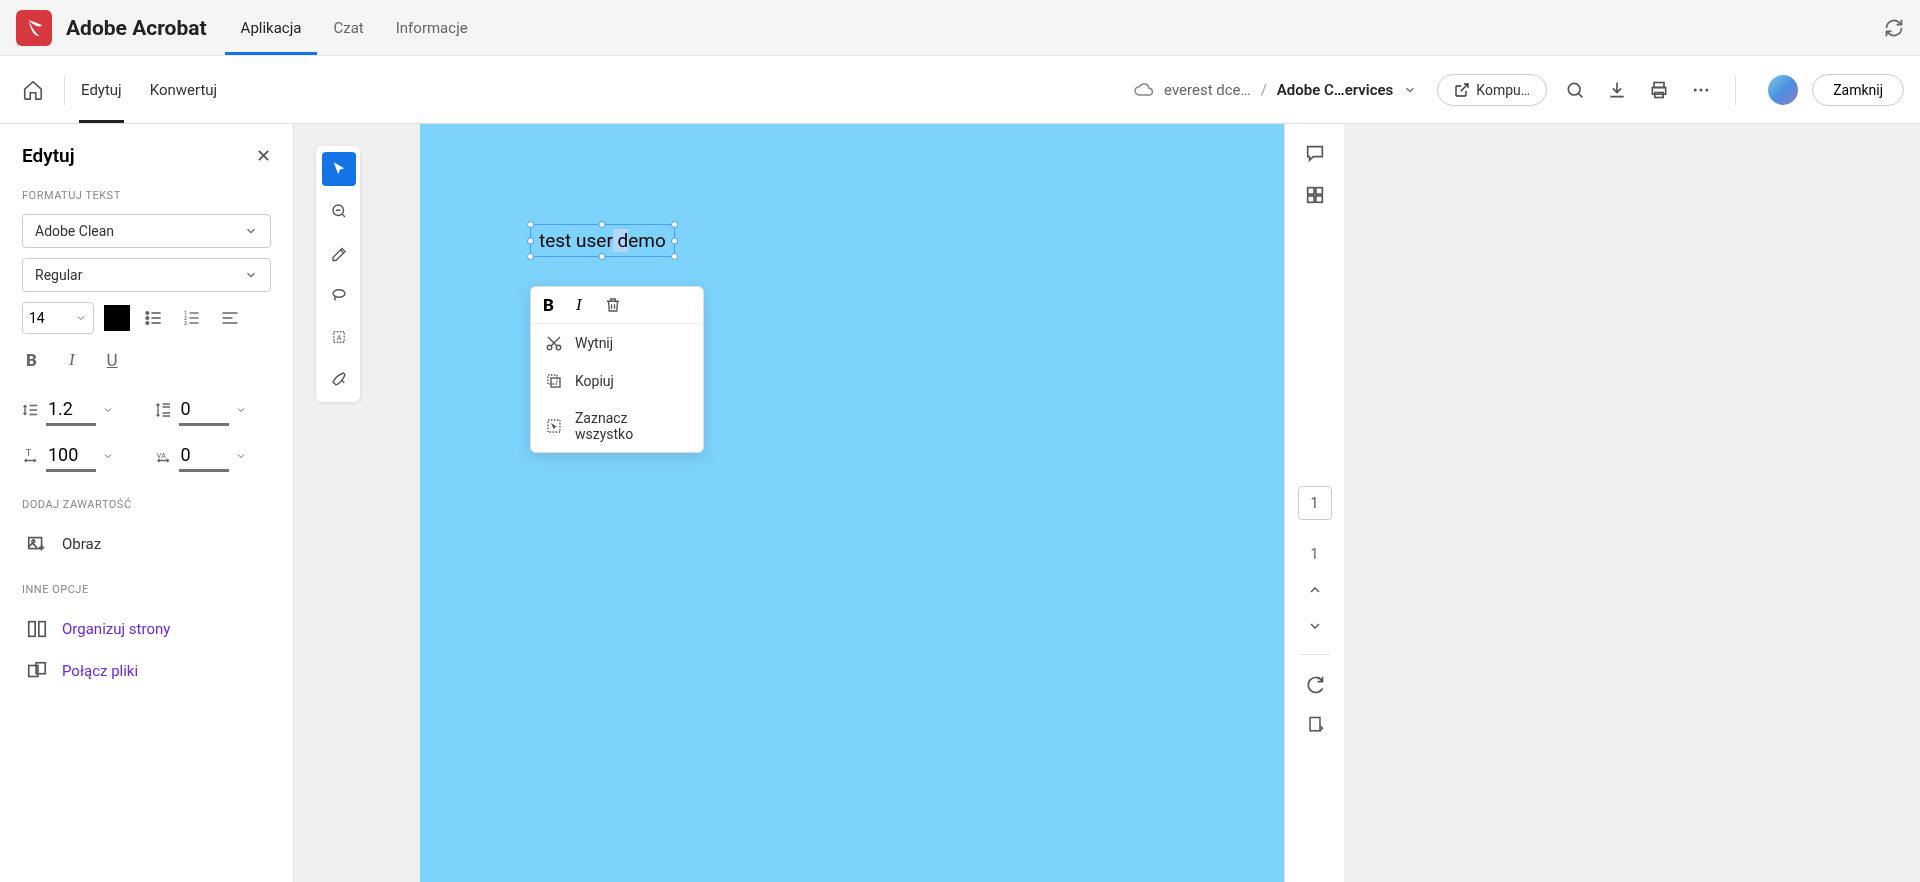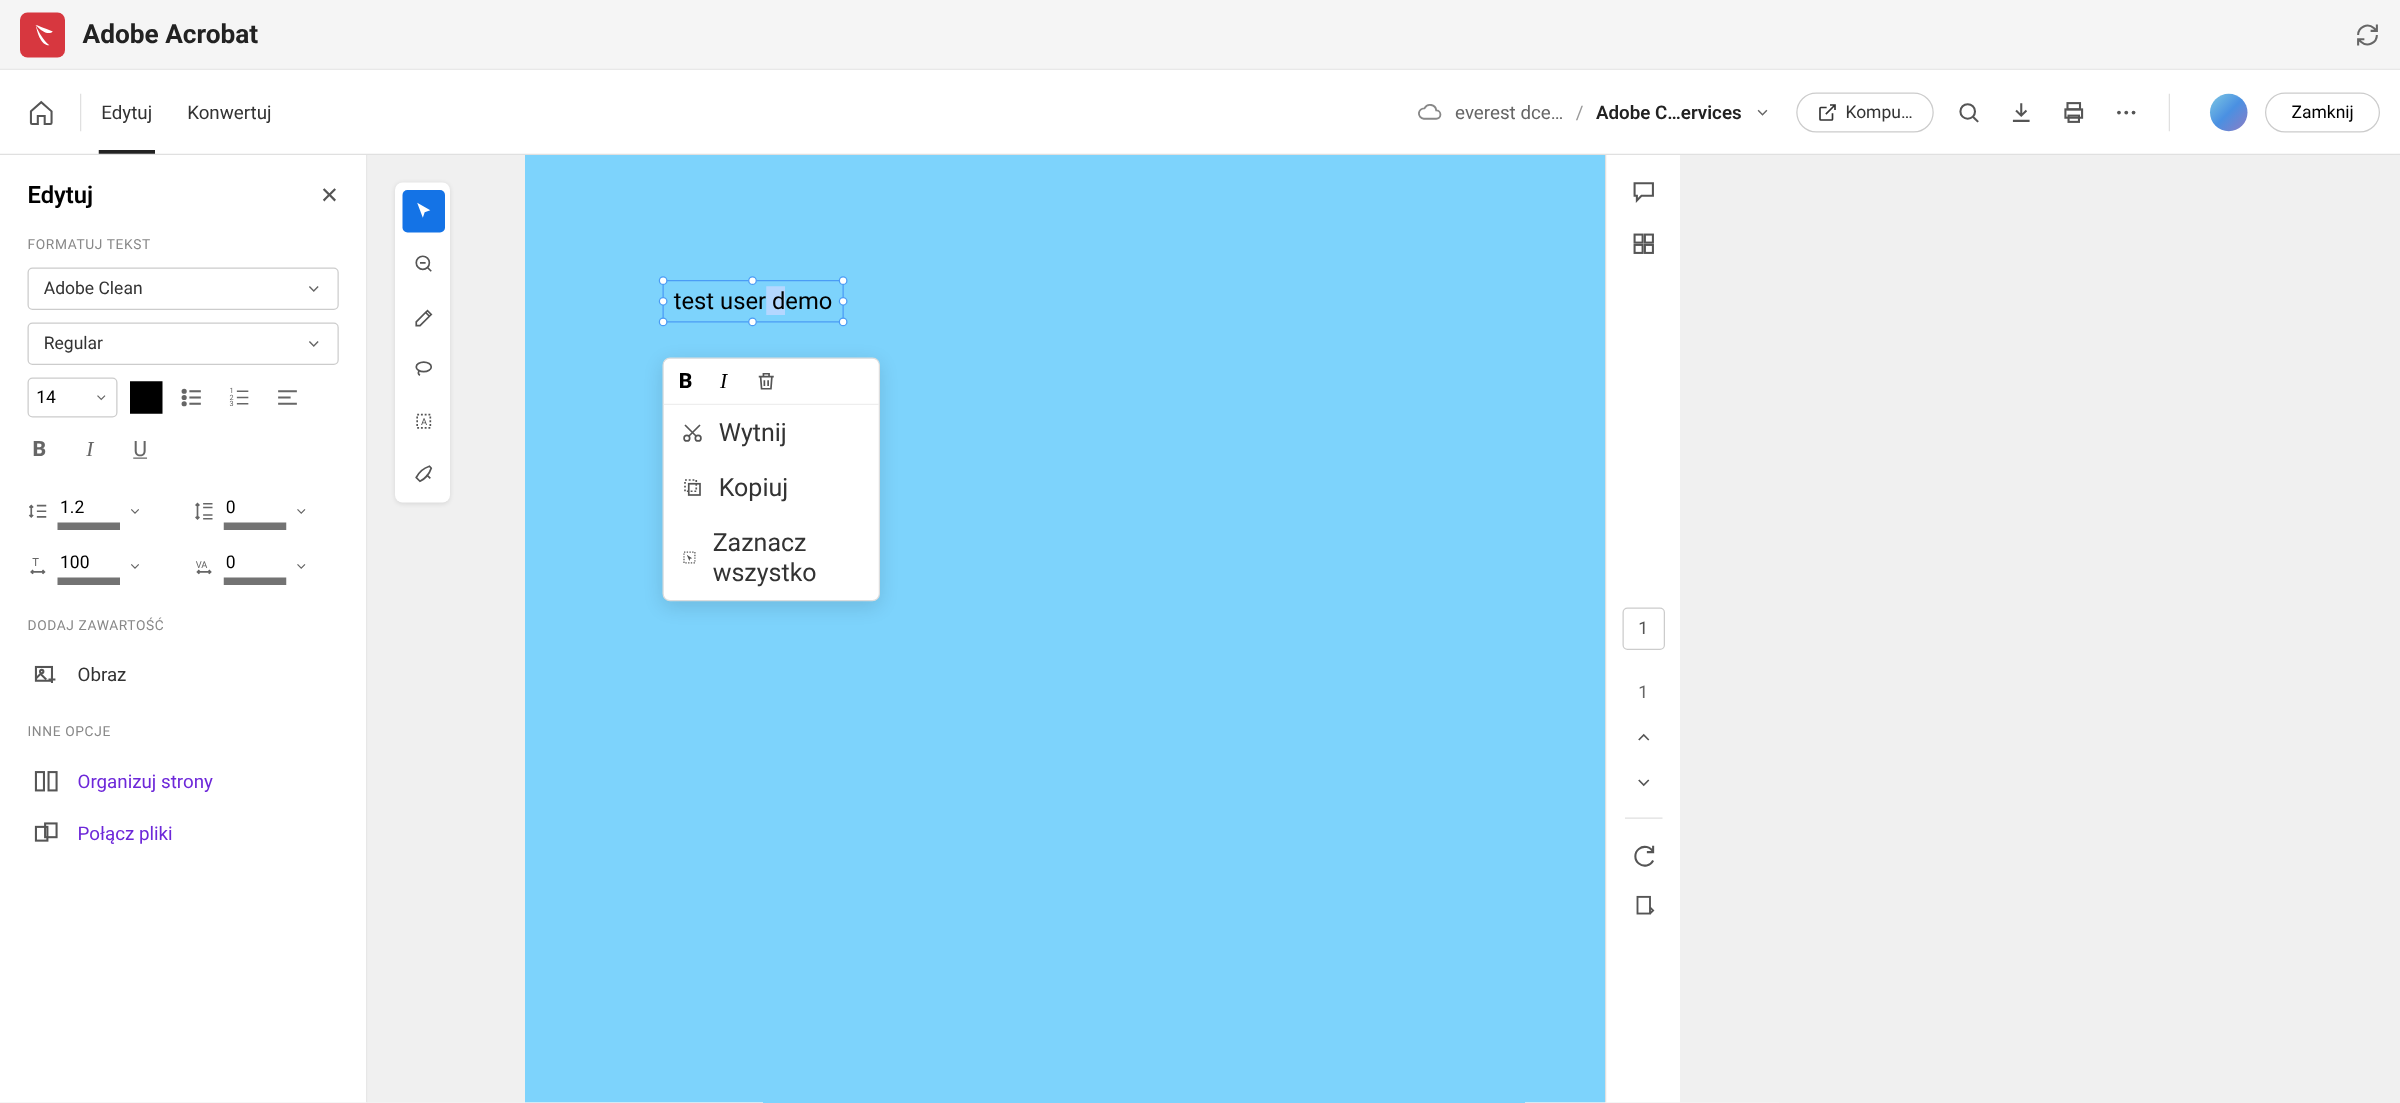--- a/index.html
+++ b/index.html
@@ -41,60 +41,65 @@
 .dropdown { border: 1px solid #ccc; border-radius: 4px; padding: 8px 12px; display: flex; justify-content: space-between; align-items: center; margin-bottom: 10px; cursor: pointer; font-size: 14px; color: #333; }
 .row { display: flex; gap: 10px; align-items: center; margin-bottom: 12px; }
 .size-input { border: 1px solid #ccc; border-radius: 4px; padding: 7px 6px; width: 72px; display: flex; justify-content: space-between; align-items: center; font-size: 14px; }
 .color-sw { width: 26px; height: 26px; background: #000; }
 .icon-btn { color: #666; cursor: pointer; padding: 4px; }
 .bold-btn { font-weight: 800; font-size: 17px; }
 .italic-btn { font-style: italic; font-size: 17px; font-family: serif; }
 .underline-btn { text-decoration: underline; font-size: 17px; }
 .spacing-row { display: flex; gap: 16px; margin-bottom: 14px; }
 .spacing-item { display: flex; align-items: center; gap: 6px; flex: 1; }
-.spacing-item input { border: none; border-bottom: 6px solid #737373; width: 50px; font-size: 14px; padding: 4px 2px; outline: none; }
+.spacing-item input { border: none; border-bottom: 3px solid #737373; width: 50px; font-size: 18px; padding: 4px 2px; outline: none; }
 .spacing-chev { color: #666; cursor: pointer; }
 .add-item { display: flex; align-items: center; gap: 14px; padding: 10px 4px; font-size: 15px; color: #333; cursor: pointer; }
 .other-item { display: flex; align-items: center; gap: 14px; padding: 10px 4px; font-size: 15px; color: #6d28d9; cursor: pointer; }
 
 .canvas-area { flex: 1; background: #f0f0f0; position: relative; display: flex; }
 .tool-palette { width: 44px; background: #fff; border-radius: 6px; margin: 22px 0 0 22px; box-shadow: 0 1px 4px rgba(0,0,0,0.1); padding: 6px; display: flex; flex-direction: column; gap: 8px; align-self: flex-start; }
 .palette-item { width: 34px; height: 34px; display: flex; align-items: center; justify-content: center; border-radius: 4px; cursor: pointer; color: #555; }
 .palette-item.active { background: #1473e6; color: #fff; }
 
 .document { background: #7dd3fc; width: 864px; height: 100%; margin-left: 60px; position: relative; }
 .text-box { position: absolute; top: 100px; left: 110px; border: 1px solid #4b9cf5; padding: 4px 8px; font-size: 19px; font-family: serif; }
 .text-box .sel { background: #b4d7ff; }
 .handle { width: 7px; height: 7px; background: #fff; border: 1px solid #4b9cf5; border-radius: 50%; position: absolute; }
 .h-tl { top: -4px; left: -4px; } .h-tc { top: -4px; left: 50%; transform: translateX(-50%); } .h-tr { top: -4px; right: -4px; }
 .h-ml { top: 50%; left: -4px; transform: translateY(-50%); } .h-mr { top: 50%; right: -4px; transform: translateY(-50%); }
 .h-bl { bottom: -4px; left: -4px; } .h-bc { bottom: -4px; left: 50%; transform: translateX(-50%); } .h-br { bottom: -4px; right: -4px; }
 
 .floating-menu { position: absolute; top: 162px; left: 110px; background: #fff; border: 1px solid #ddd; border-radius: 6px; box-shadow: 0 4px 16px rgba(0,0,0,0.12); width: 174px; }
 .fm-row1 { display: flex; padding: 8px 12px; gap: 22px; border-bottom: 1px solid #eee; align-items: center; }
-.fm-item { display: flex; align-items: center; gap: 12px; padding: 10px 14px; font-size: 20px; color: #333; cursor: pointer; }
+.fm-item { display: flex; align-items: center; gap: 12px; padding: 10px 14px; font-size: 14px; color: #333; cursor: pointer; }
 
 .right-rail { width: 60px; background: #fff; border-left: 1px solid #e0e0e0; display: flex; flex-direction: column; align-items: center; padding-top: 18px; gap: 20px; color: #555; }
 .right-rail > * { cursor: pointer; }
 .page-badge { border: 1px solid #ccc; border-radius: 4px; width: 34px; height: 34px; display: flex; align-items: center; justify-content: center; font-size: 14px; margin-top: 260px; }
 .page-count { font-size: 14px; color: #666; margin-top: 6px; }
 .rail-sep { width: 30px; height: 1px; background: #e0e0e0; }
 
 svg { display: block; }
 </style>
 </head>
 <body>
 
 <div class="topbar">
   <div class="logo">
     <svg width="22" height="22" viewBox="0 0 24 24">
         <path d="M6 3 C6 3 10 14 18 21 C14 21 9 18 6 3 Z M6 3 C6 3 14 6 21 9 C18 12 12 10 6 3 Z" fill="#fff"></path>
       </svg>
   </div>
   <div class="app-title">Adobe Acrobat</div>
+  <div class="top-tabs">
+    <div class="top-tab active">Aplikacja</div>
+    <div class="top-tab">Czat</div>
+    <div class="top-tab">Informacje</div>
+  </div>
   <div class="topbar-spacer"></div>
   <div class="refresh-top">
     <svg width="20" height="20" viewBox="0 0 24 24" fill="none" stroke="currentColor" stroke-width="2">
         <path d="M21 2v6h-6M3 12a9 9 0 0 1 15-6.7L21 8M3 22v-6h6M21 12a9 9 0 0 1-15 6.7L3 16"></path>
       </svg>
   </div>
 </div>
 
 <div class="toolbar">
   <div class="home-icon">

